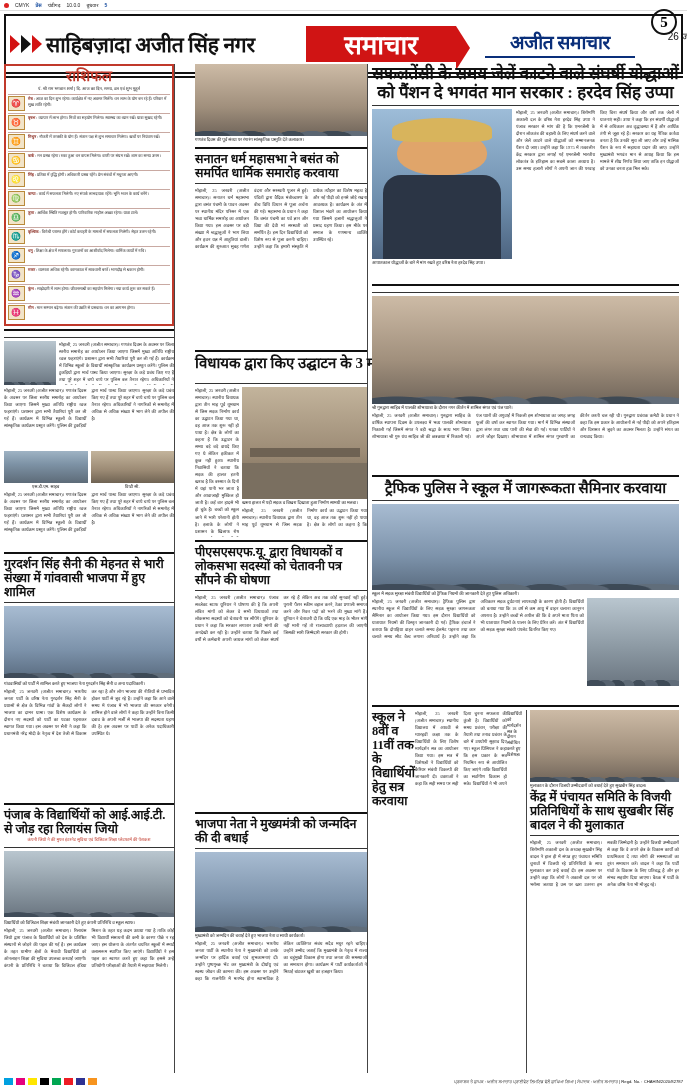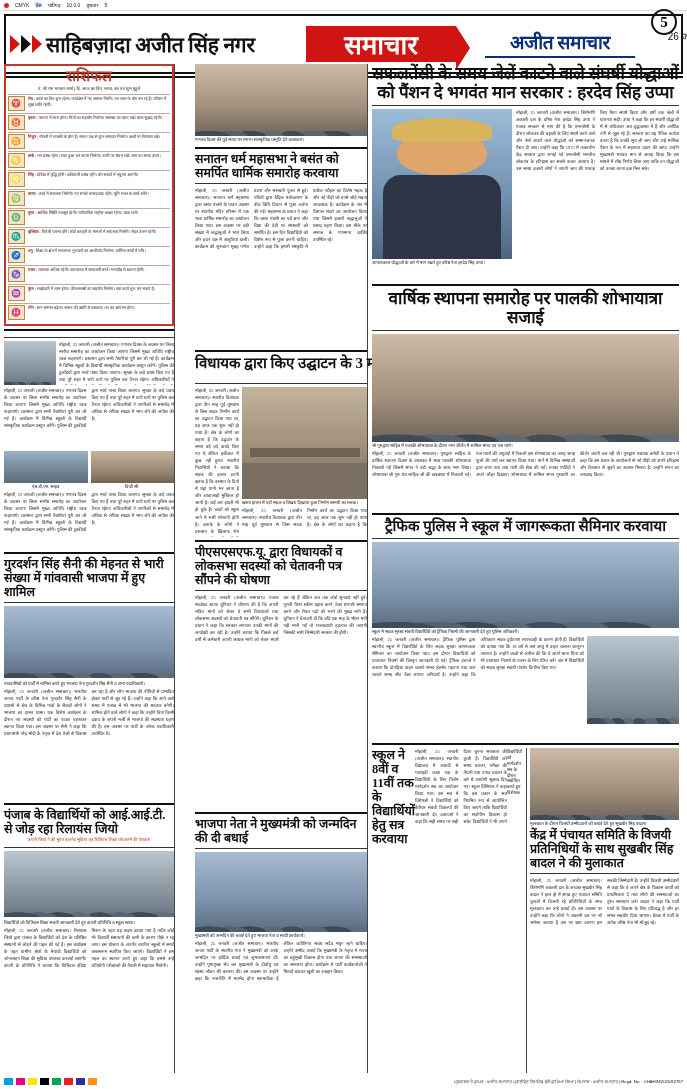--- a/index.html
+++ b/index.html
@@ -400,21 +400,20 @@
               <div style="position:absolute;left:14%;top:6%;width:72%;height:16%;border-radius:50% 50% 20% 20%;background:#d8b45c;"></div>
               <div style="position:absolute;left:8%;top:44%;width:84%;height:56%;background:#2b3545;border-radius:18px 18px 0 0;"></div>
             </div>
             <div class="capline">आपातकाल योद्धाओं के बारे में मांग रखते हुए वरिष्ठ नेता हरदेव सिंह उप्पा।</div>
           </div>
           <div class="body-text cols2" style="flex:1;height:172px;">मोहाली, 25 जनवरी (अजीत समाचार)। शिरोमणि अकाली दल के वरिष्ठ नेता हरदेव सिंह उप्पा ने पंजाब सरकार से मांग की है कि एमरजेंसी के दौरान लोकतंत्र की बहाली के लिए संघर्ष करने वाले और जेलें काटने वाले योद्धाओं को सम्मानजनक पैंशन दी जाए। उन्होंने कहा कि 1975 में तत्कालीन केंद्र सरकार द्वारा लगाई गई एमरजेंसी भारतीय लोकतंत्र के इतिहास का सबसे काला अध्याय है। उस समय हजारों लोगों ने अपनी जान की परवाह किए बिना संघर्ष किया और वर्षों तक जेलों में यातनाएं सहीं। उप्पा ने कहा कि इन संघर्षी योद्धाओं में से अधिकतर अब वृद्धावस्था में हैं और आर्थिक तंगी से जूझ रहे हैं। सरकार का यह नैतिक कर्तव्य बनता है कि उनकी सुध ली जाए और उन्हें मासिक पैंशन के रूप में सहायता प्रदान की जाए। उन्होंने मुख्यमंत्री भगवंत मान से आग्रह किया कि इस मामले में शीघ्र निर्णय लिया जाए ताकि इन योद्धाओं को उनका बनता हक मिल सके।</div>
         </div>
 
         <div class="hr2"></div>
 
-        <div class="hl hl-xl center">वार्षिक स्थापना समारोह पर पालकी शोभायात्रा सजाई</div>
         <div class="hr"></div>
         <div class="photo ph-e people" style="height:108px;"></div>
         <div class="capline">श्री गुरुद्वारा साहिब में पालकी शोभायात्रा के दौरान नगर कीर्तन में शामिल संगत एवं पंज प्यारे।</div>
         <div class="body-text cols3" style="height:60px;">मोहाली, 25 जनवरी (अजीत समाचार)। गुरुद्वारा साहिब के वार्षिक स्थापना दिवस के उपलक्ष्य में भव्य पालकी शोभायात्रा निकाली गई जिसमें संगत ने बड़ी श्रद्धा के साथ भाग लिया। शोभायात्रा श्री गुरु ग्रंथ साहिब जी की छत्रछाया में निकाली गई। पंज प्यारों की अगुवाई में निकली इस शोभायात्रा का जगह जगह फूलों की वर्षा कर स्वागत किया गया। मार्ग में विभिन्न संस्थाओं द्वारा लंगर तथा चाय पानी की सेवा की गई। गतका पार्टियों ने अपने जौहर दिखाए। शोभायात्रा में शामिल संगत गुरबाणी का कीर्तन करती चल रही थी। गुरुद्वारा प्रबंधक कमेटी के प्रधान ने कहा कि इस प्रकार के आयोजनों से नई पीढ़ी को अपने इतिहास और विरासत से जुड़ने का अवसर मिलता है। उन्होंने संगत का धन्यवाद किया।</div>
 
         <div class="hr2"></div>
 
         <div class="hl hl-lg center">ट्रैफिक पुलिस ने स्कूल में जागरूकता सैमिनार करवाया</div>
         <div class="hr"></div>
         <div class="photo ph-d people" style="height:86px;"></div>

